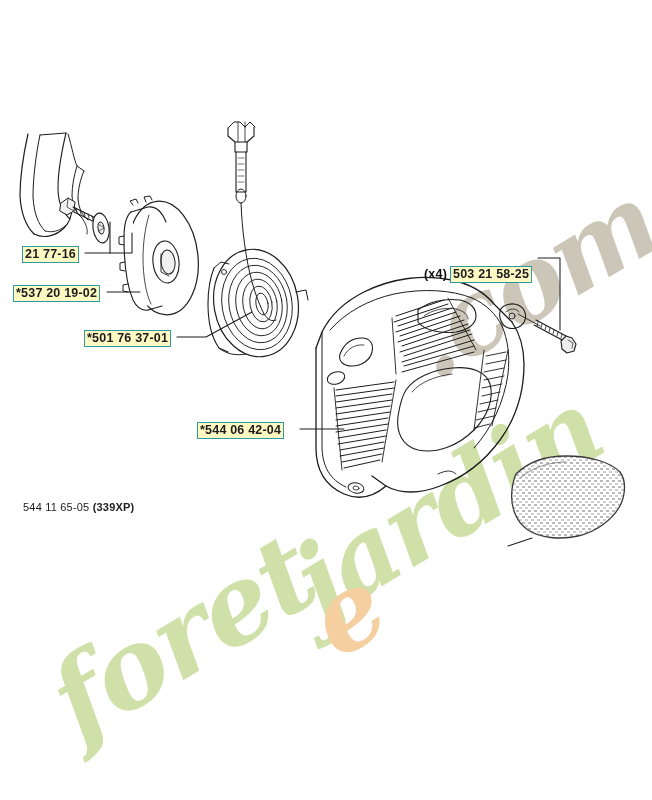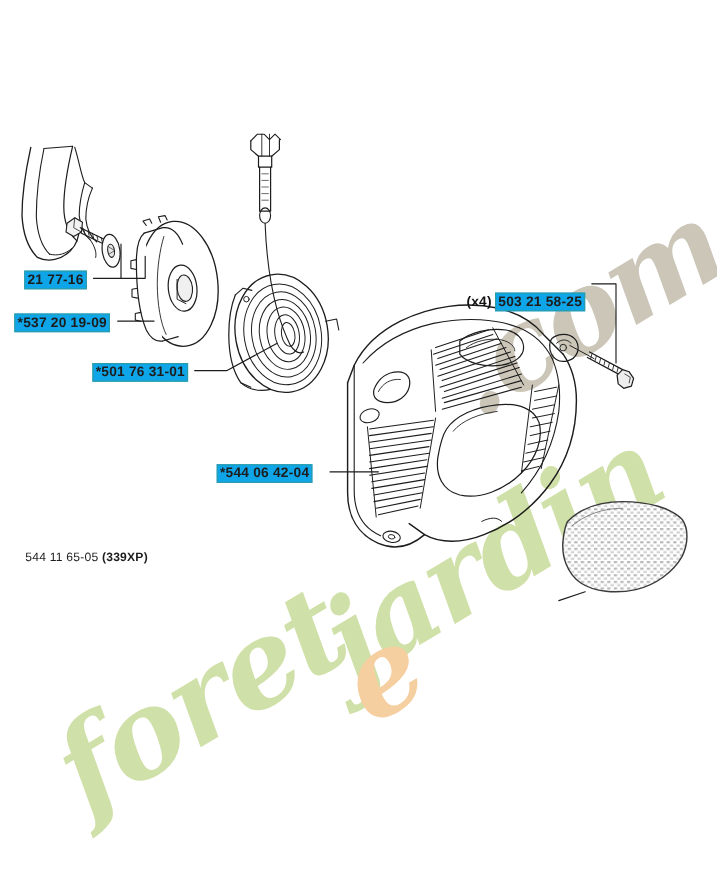--- a/index.html
+++ b/index.html
@@ -74,21 +74,21 @@
     position: absolute;
     white-space: nowrap;
     font-family: "Liberation Sans", sans-serif;
     font-size: 12.5px;
     font-weight: 700;
     color: #1d1d1d;
     line-height: 15px;
     letter-spacing: 0.2px;
   }
   .hl-cyan {
-    background: #0ea5e9;
+    background: #fef9c3;
     border: 1px solid #2e9ba3;
     padding: 0 2px;
     display: inline-block;
   }
   .hl-yellow {
     background: #fbf000;
     padding: 1px 5px 2px 4px;
     display: inline-block;
   }
   .prefix {
@@ -323,25 +323,25 @@
         <path d="M508,546 L532,538"></path>
       </g>
     </g>
   </svg>
 
   <div class="label" id="label-2177">
     <span class="hl-cyan">21 77-16</span>
   </div>
 
   <div class="label" id="label-5372">
-    <span class="hl-cyan">*<span>537 20 19-09</span></span>
+    <span class="hl-cyan">*<span>537 20 19-02</span></span>
   </div>
 
   <div class="label" id="label-5017">
-    <span class="hl-cyan">*<span>501 76 31-01</span></span>
+    <span class="hl-cyan">*<span>501 76 37-01</span></span>
   </div>
 
   <div class="label" id="label-5440642">
     <span class="hl-cyan">*<span>544 06 42-04</span></span>
   </div>
 
   <div class="label" id="label-5032158">
     <span class="prefix">(x4)</span><span class="hl-cyan">503 21 58-25</span>
   </div>
 

